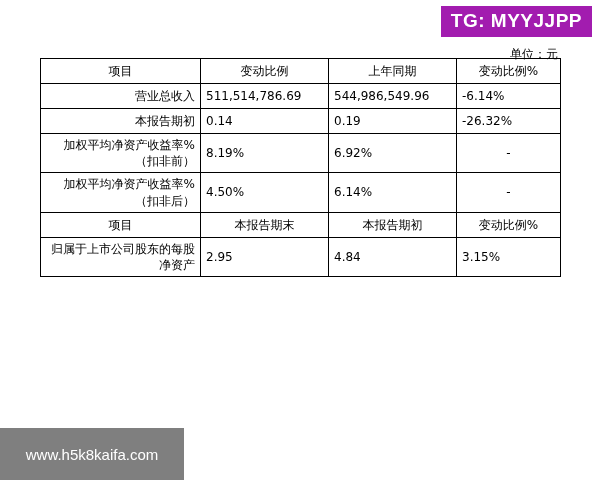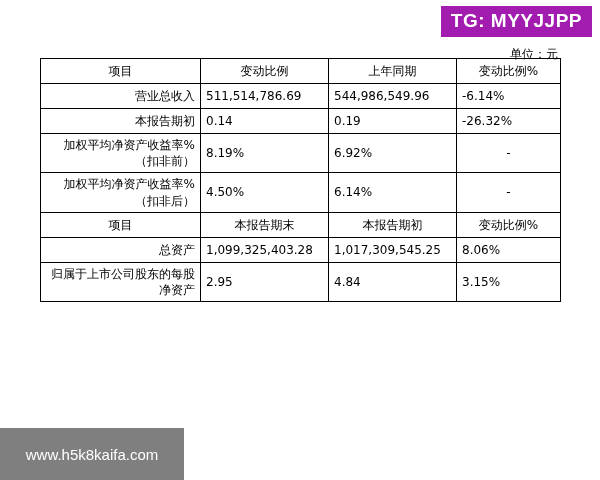--- a/index.html
+++ b/index.html
@@ -135,26 +135,20 @@
     </tr>
 
     <tr>
       <td class="label hdr">项目</td>
       <td class="hdr">本报告期末</td>
       <td class="hdr">本报告期初</td>
       <td class="hdr">变动比例%</td>
     </tr>
 
     <tr>
-      <td class="label">总资产</td>
-      <td class="num">1,099,325,403.28</td>
-      <td class="num">1,017,309,545.25</td>
-      <td class="pct">8.06%</td>
-    </tr>
-    <tr>
       <td class="label">归属于上市公司股东的每股净资产</td>
       <td class="num">2.95</td>
       <td class="num">4.84</td>
       <td class="pct">3.15%</td>
     </tr>
   </tbody>
 </table>
 
 <div class="watermark">www.h5k8kaifa.com</div>
 

